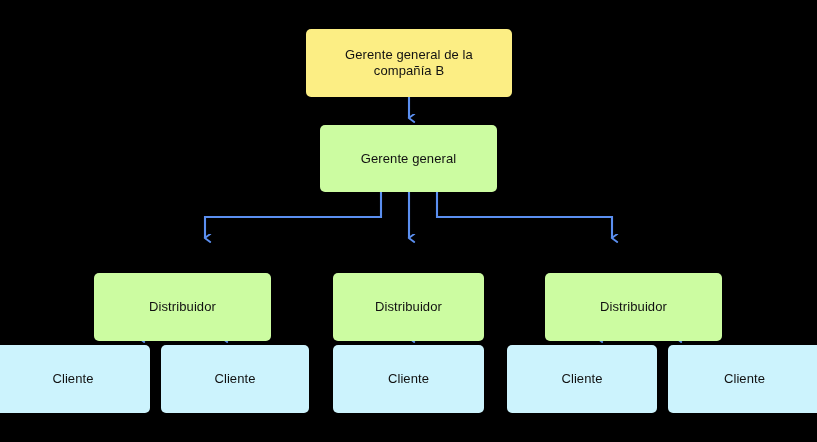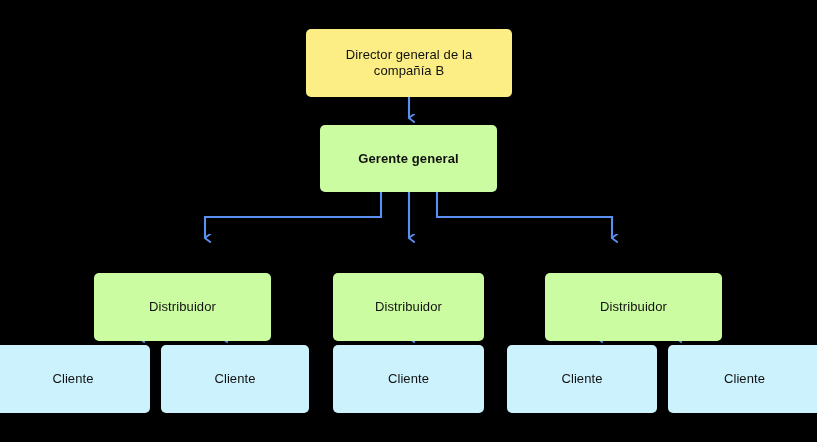--- a/index.html
+++ b/index.html
@@ -69,24 +69,24 @@
       <path d="M139,313 L139,338" marker-end="url(#arrowhead)"></path>
       <path d="M222,313 L222,338" marker-end="url(#arrowhead)"></path>
 
       <path d="M409,313 L409,338" marker-end="url(#arrowhead)"></path>
 
       <path d="M597,313 L597,338" marker-end="url(#arrowhead)"></path>
       <path d="M676,313 L676,338" marker-end="url(#arrowhead)"></path>
     </g>
   </svg>
 
-  <div class="node node-director" style="left:306px; top:29px; width:206px; height:68px;">Director general de la
+  <div class="node node-director" style="left:306px; top:29px; width:206px; height:68px;">Gerente general de la
 compañía B</div>
 
-  <div class="node node-manager" style="left:320px; top:125px; width:177px; height:67px;font-weight:bold;">Gerente general</div>
+  <div class="node node-manager" style="left:320px; top:125px; width:177px; height:67px;">Gerente general</div>
 
   <div class="node node-dist" style="left:94px; top:245px; width:177px; height:68px;">Distribuidor</div>
 
   <div class="node node-dist" style="left:333px; top:245px; width:151px; height:68px;">Distribuidor</div>
 
   <div class="node node-dist" style="left:545px; top:245px; width:177px; height:68px;">Distribuidor</div>
 
   <div class="node node-client" style="left:-4px; top:345px; width:154px; height:68px;">Cliente</div>
 
   <div class="node node-client" style="left:161px; top:345px; width:148px; height:68px;">Cliente</div>

